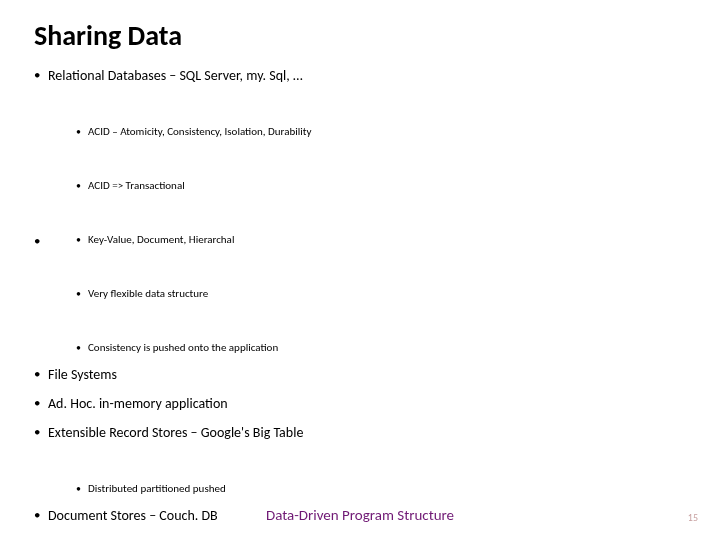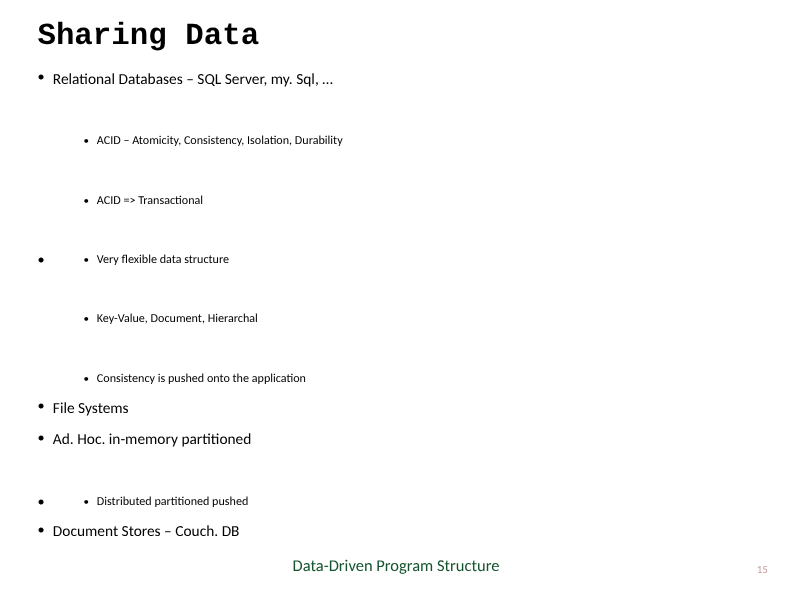--- a/index.html
+++ b/index.html
@@ -9,21 +9,20 @@
     background: #ffffff;
     font-family: Calibri, "Segoe UI", Arial, sans-serif;
     color: #000;
     position: relative;
     padding: 18px 34px 0 34px;
   }
   .title {
     font-size: 28px;
     font-weight: 700;
     margin-bottom: 14px;
-    font-family: Liberation Mono, monospace;
   }
   ul { list-style: none; }
   .lvl1 > li {
     font-size: 14px;
     margin-bottom: 12px;
     padding-left: 14px;
     position: relative;
   }
   .lvl1 > li::before {
     content: "•";
@@ -50,21 +49,21 @@
     top: 0;
     font-size: 10px;
   }
   .footer-title {
     position: absolute;
     bottom: 16px;
     left: 0;
     width: 100%;
     text-align: center;
     font-size: 15px;
-    color: #14532d;
+    color: #701a75;
   }
   .page-num {
     position: absolute;
     bottom: 16px;
     right: 22px;
     font-size: 10px;
     color: #c8a0a0;
   }
 </style>
 </head>
@@ -75,32 +74,33 @@
 <ul class="lvl1">
   <li>
     <span>Relational Databases – SQL Server, my. Sql, …</span>
     <ul class="lvl2">
       <li>ACID – Atomicity, Consistency, Isolation, Durability</li>
       <li>ACID =&gt; Transactional</li>
     </ul>
   </li>
   <li>
     <ul class="lvl2">
+      <li>Key-Value, Document, Hierarchal</li>
       <li>Very flexible data structure</li>
-      <li>Key-Value, Document, Hierarchal</li>
       <li>Consistency is pushed onto the application</li>
     </ul>
   </li>
   <li>
     <span>File Systems</span>
   </li>
   <li>
-    <span>Ad. Hoc. in-memory partitioned</span>
+    <span>Ad. Hoc. in-memory application</span>
   </li>
   <li>
+    <span>Extensible Record Stores – Google's Big Table</span>
     <ul class="lvl2">
       <li>Distributed partitioned pushed</li>
     </ul>
   </li>
   <li>
     <span>Document Stores – Couch. DB</span>
   </li>
 </ul>
 
 <div class="footer-title">Data-Driven Program Structure</div>

